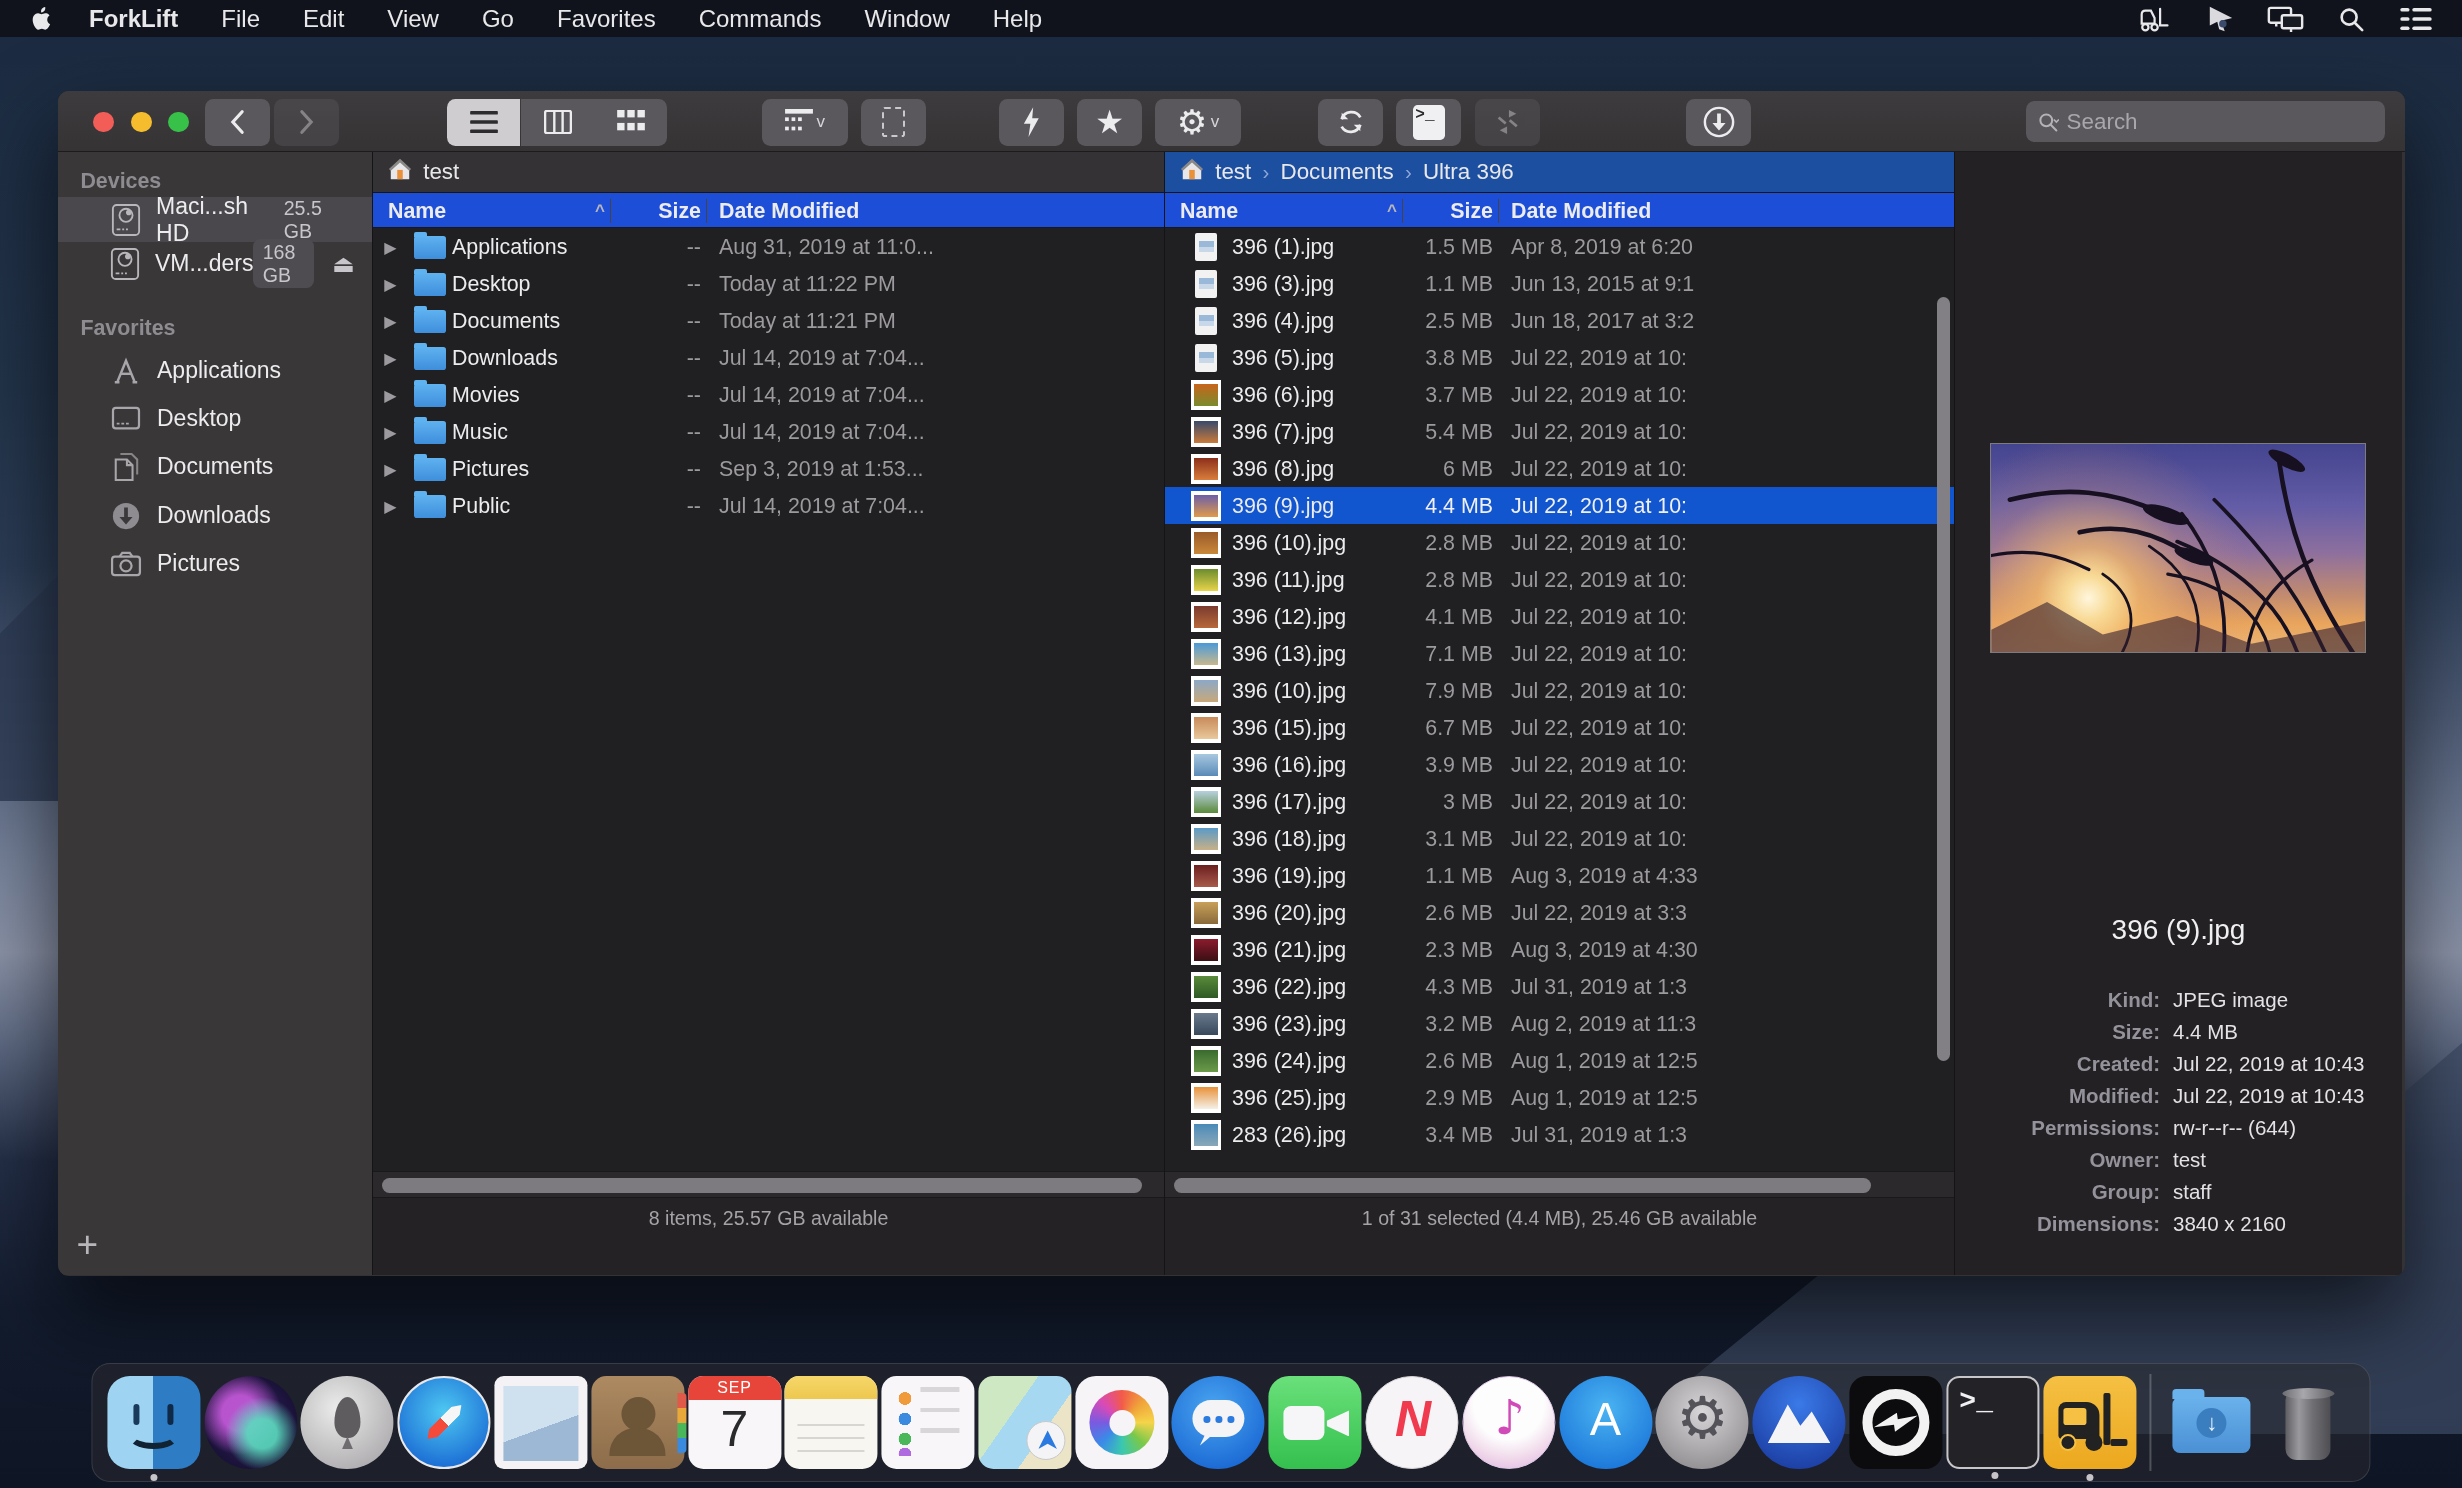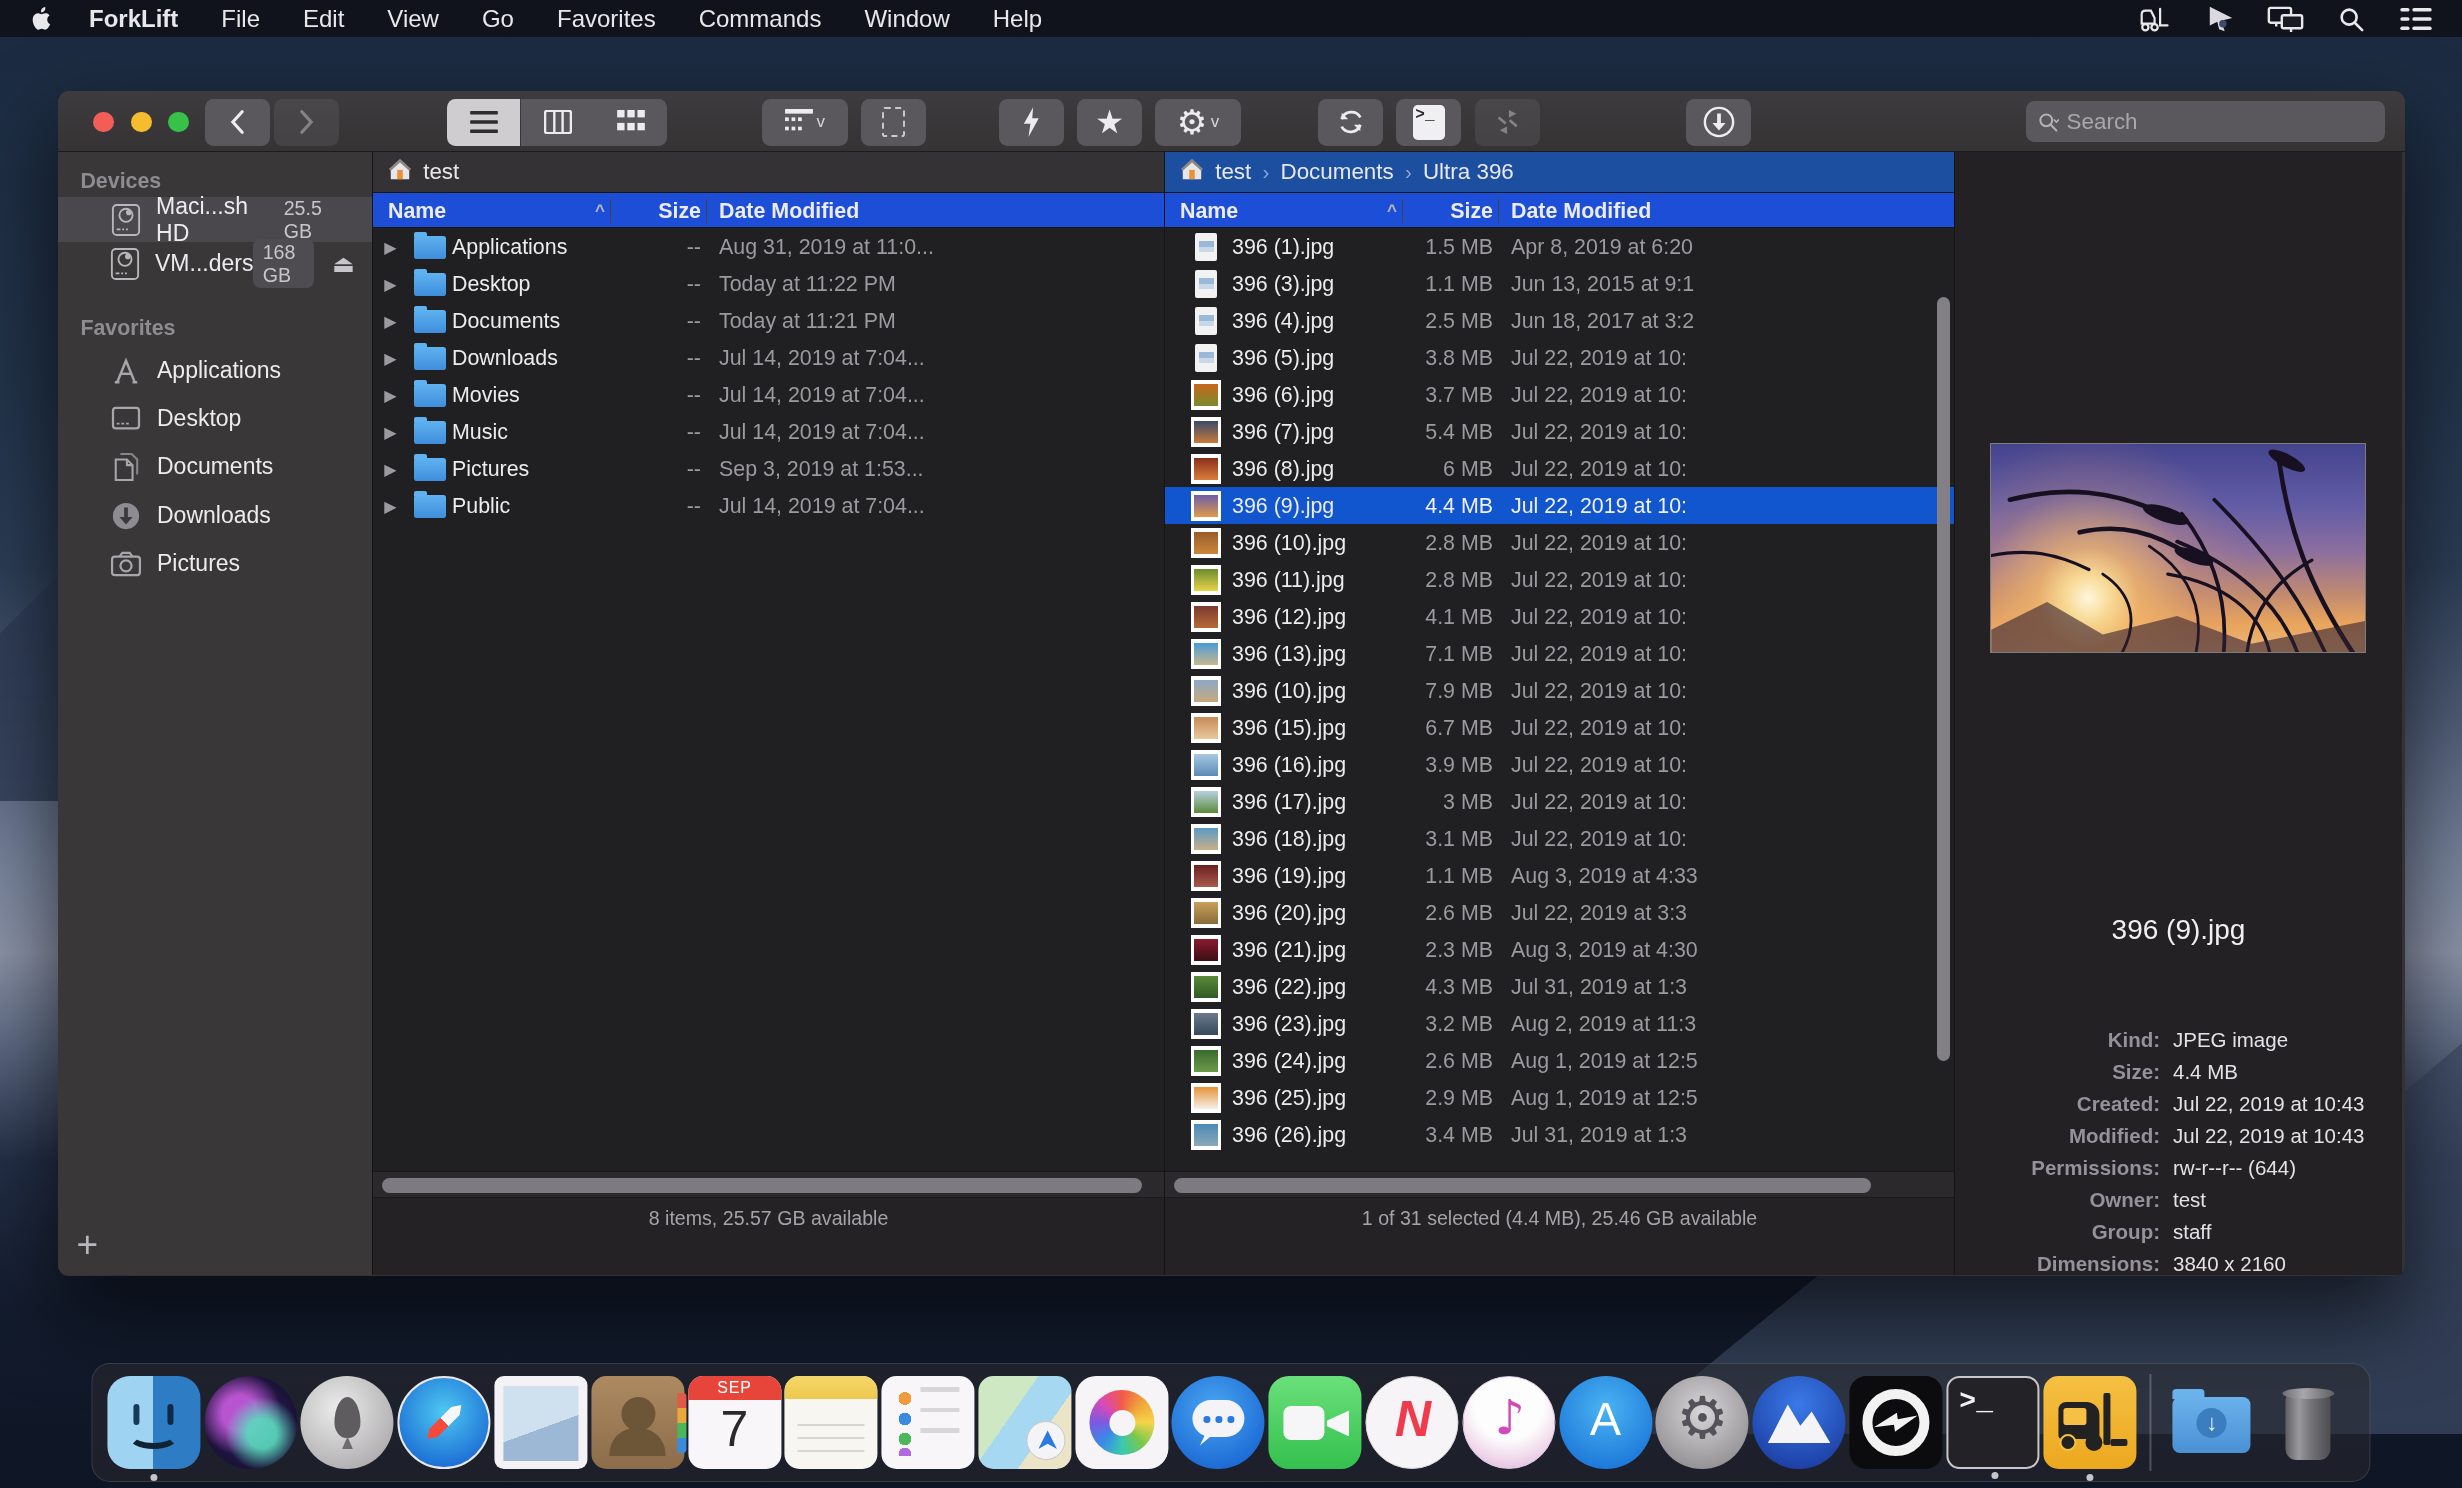--- a/index.html
+++ b/index.html
@@ -115,21 +115,21 @@
   .vthumb { position:absolute; left:1.9px; width:13px; background:#828084; border-radius:6.5px; }
 
   
   #pv-img { position:absolute; left:35px; top:291px; width:376px; height:210px;
     border:1.9px solid #7d7b7d; overflow:hidden;
     background:
       radial-gradient(circle at 26% 74%, #fff6dc 0%, #f8da96 7%, rgba(244,184,106,.75) 16%, rgba(220,150,110,.25) 34%, transparent 52%),
       linear-gradient(180deg,#44448e 0%,#635ca6 30%,#8d6f9e 52%,#c08a71 72%,#e8a45c 86%,#edb878 100%); }
   #pv-img svg { position:absolute; left:0; top:0; }
   #pv-name { position:absolute; left:0; top:762px; width:100%; text-align:center; font-size:28px; color:#f0f0f2; }
-  #pv-info { position:absolute; left:0; top:836px; width:100%;margin-top:40px; }
+  #pv-info { position:absolute; left:0; top:836px; width:100%; }
   .pv-row { display:flex; height:32px; font-size:20.5px; }
   .pv-label { width:205px; text-align:right; color:#94929a; font-weight:bold; }
   .pv-value { margin-left:13px; color:#e4e2e6; }
 
   
   #dock { position:absolute; left:50%; transform:translateX(-50%); bottom:5.6px; height:119px;
     background:rgba(42,42,48,.55); border:0.9px solid rgba(255,255,255,.12); border-radius:18.6px;
     display:flex; align-items:center; padding:0 13px; z-index:60; }
   .di { position:relative; width:93px; height:93px; margin:0 1.9px; }
   .run-dot { display:none; position:absolute; left:43px; bottom:-12px; width:7.5px; height:7.5px;
@@ -817,21 +817,21 @@
             <span class="thumb-in" style="--t: #e8923a; --b: #f5f0e8;"></span>
             <span class="fr-name">396 (25).jpg</span>
             <span class="fr-size">2.9 MB</span>
             <span class="fr-date">Aug 1, 2019 at 12:5</span>
           </div>
 
           <div class="frow thumb">
 
             <span class="thumb-ic"></span>
             <span class="thumb-in" style="--t: #4a8ab8; --b: #8aa8b8;"></span>
-            <span class="fr-name">396 (26).jpg</span>
+            <span class="fr-name">283 (26).jpg</span>
             <span class="fr-size">3.4 MB</span>
             <span class="fr-date">Jul 31, 2019 at 1:3</span>
           </div>
 
         </div>
       <div class="vscroll">
         <span class="vthumb" style="top:69px;height:764px;"></span>
       </div>
       <div class="hscroll">
         <span class="hthumb" style="left:9.3px;width:697px;"></span>

